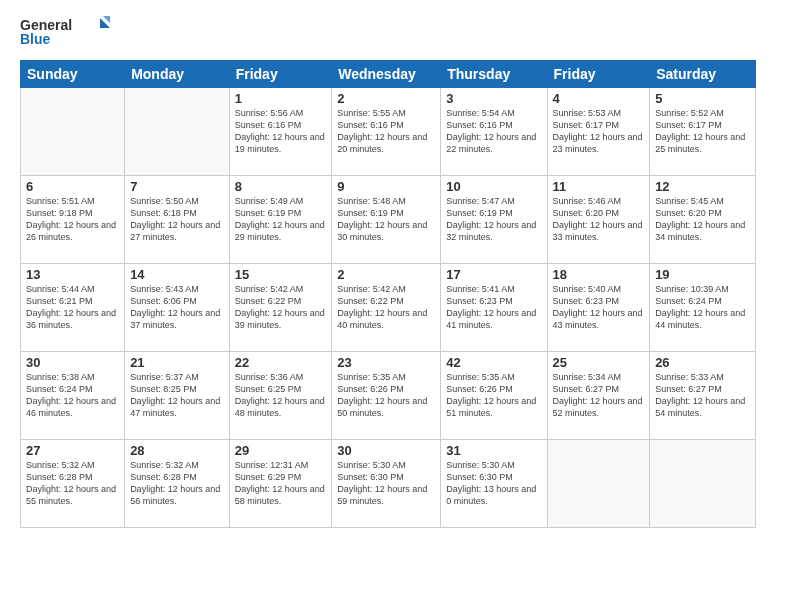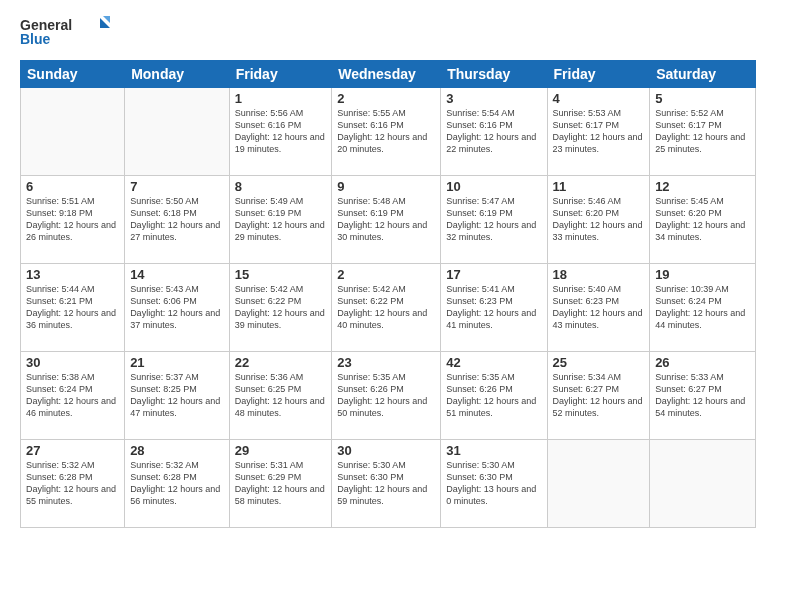--- a/index.html
+++ b/index.html
@@ -288,21 +288,21 @@
 Daylight: 12 hours and 55 minutes.</div>
           </td>
           <td>
             <span class="day-num">28</span>
             <div class="day-info">Sunrise: 5:32 AM
 Sunset: 6:28 PM
 Daylight: 12 hours and 56 minutes.</div>
           </td>
           <td>
             <span class="day-num">29</span>
-            <div class="day-info">Sunrise: 5:31 AM
+            <div class="day-info">Sunrise: 12:31 AM
 Sunset: 6:29 PM
 Daylight: 12 hours and 58 minutes.</div>
           </td>
           <td>
             <span class="day-num">30</span>
             <div class="day-info">Sunrise: 5:30 AM
 Sunset: 6:30 PM
 Daylight: 12 hours and 59 minutes.</div>
           </td>
           <td>

